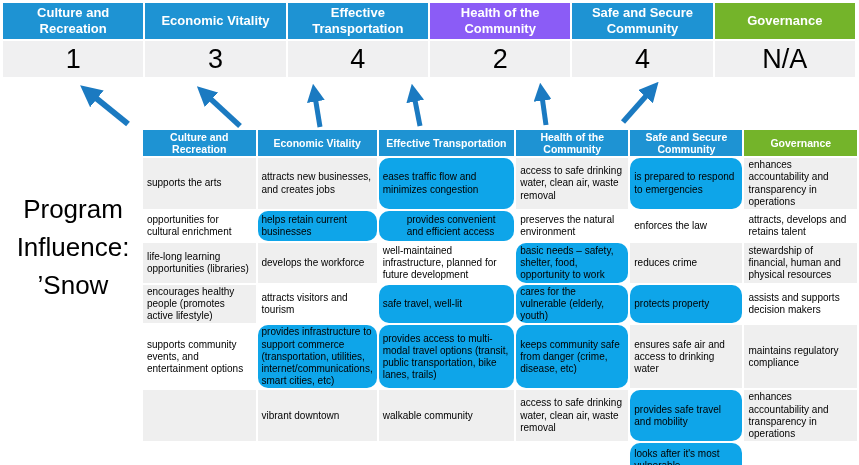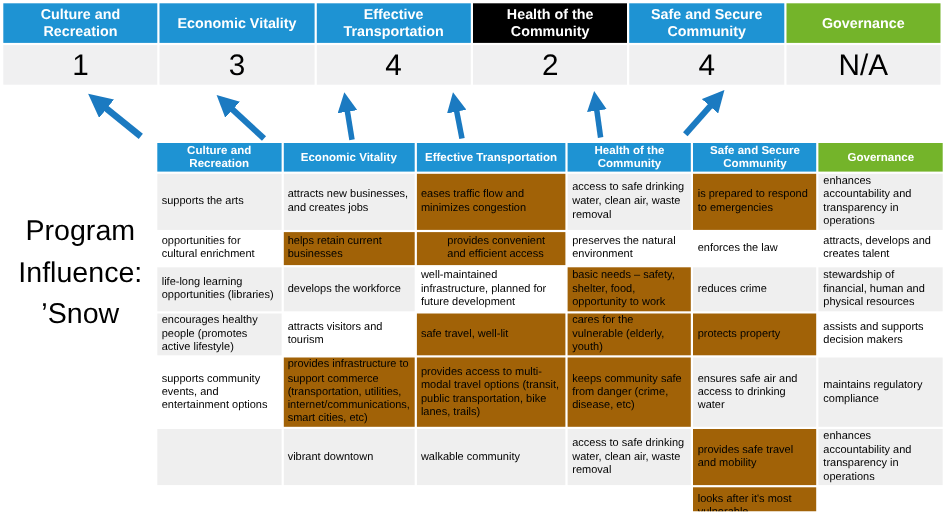--- a/index.html
+++ b/index.html
@@ -18,36 +18,36 @@
 
   
   #arrow-layer{position:absolute;left:0;top:0;width:859px;height:465px;pointer-events:none;}
 
   
   #matrix{position:absolute;left:141px;top:128px;border-collapse:separate;border-spacing:2px;table-layout:fixed;}
   #matrix td{width:108px;vertical-align:middle;padding:1px 4px;font-size:10px;line-height:1.22;color:#000;overflow:hidden;}
   #matrix td.mhdr{height:24px;text-align:center;color:#fff;font-weight:bold;font-size:10.5px;line-height:1.15;padding:1px 2px;}
   .bg-white{background:#FFFFFF;}
   .bg-gray{background:#EFEFEF;}
-  .bg-yellow{background:#a16207;}
+  .bg-yellow{background:#0ea5e9;border-radius:10px;}
 </style>
 </head>
 <body>
 
 <div id="page">
 
   <table id="summary">
     <tbody>
       <tr id="summary-header-row">
           <td class="hdr" style="background: rgb(30, 147, 211); white-space: pre-line;">Culture and
 Recreation</td>
           <td class="hdr" style="background: rgb(30, 147, 211); white-space: pre-line;">Economic Vitality</td>
           <td class="hdr" style="background: rgb(30, 147, 211); white-space: pre-line;">Effective
 Transportation</td>
-          <td class="hdr" style="background: #000000; white-space: pre-line;">Health of the
+          <td class="hdr" style="background: #8b5cf6; white-space: pre-line;">Health of the
 Community</td>
           <td class="hdr" style="background: rgb(30, 147, 211); white-space: pre-line;">Safe and Secure
 Community</td>
           <td class="hdr" style="background: rgb(116, 180, 42); white-space: pre-line;">Governance</td>
         </tr>
       <tr id="summary-score-row">
           <td class="score">1</td>
           <td class="score">3</td>
           <td class="score">4</td>
           <td class="score">2</td>
@@ -97,21 +97,21 @@
           <td class="bg-gray" style="height: 36px;">access to safe drinking water, clean air, waste removal</td>
           <td class="bg-yellow" style="height: 36px;">is prepared to respond to emergencies</td>
           <td class="bg-gray" style="height: 36px;">enhances accountability and transparency in operations</td>
         </tr>
         <tr>
           <td class="bg-white" style="height: 28px;">opportunities for cultural enrichment</td>
           <td class="bg-yellow" style="height: 28px;">helps retain current businesses</td>
           <td class="bg-yellow" style="height: 28px; padding-left: 28px;">provides convenient and efficient access</td>
           <td class="bg-white" style="height: 28px;">preserves the natural environment</td>
           <td class="bg-white" style="height: 28px;">enforces the law</td>
-          <td class="bg-white" style="height: 28px;">attracts, develops and creates talent</td>
+          <td class="bg-white" style="height: 28px;">attracts, develops and retains talent</td>
         </tr>
         <tr>
           <td class="bg-gray" style="height: 38px;">life-long learning opportunities (libraries)</td>
           <td class="bg-gray" style="height: 38px;">develops the workforce</td>
           <td class="bg-white" style="height: 38px;">well-maintained infrastructure, planned for future development</td>
           <td class="bg-yellow" style="height: 38px;">basic needs – safety, shelter, food, opportunity to work</td>
           <td class="bg-gray" style="height: 38px;">reduces crime</td>
           <td class="bg-gray" style="height: 38px;">stewardship of financial, human and physical resources</td>
         </tr>
         <tr>

